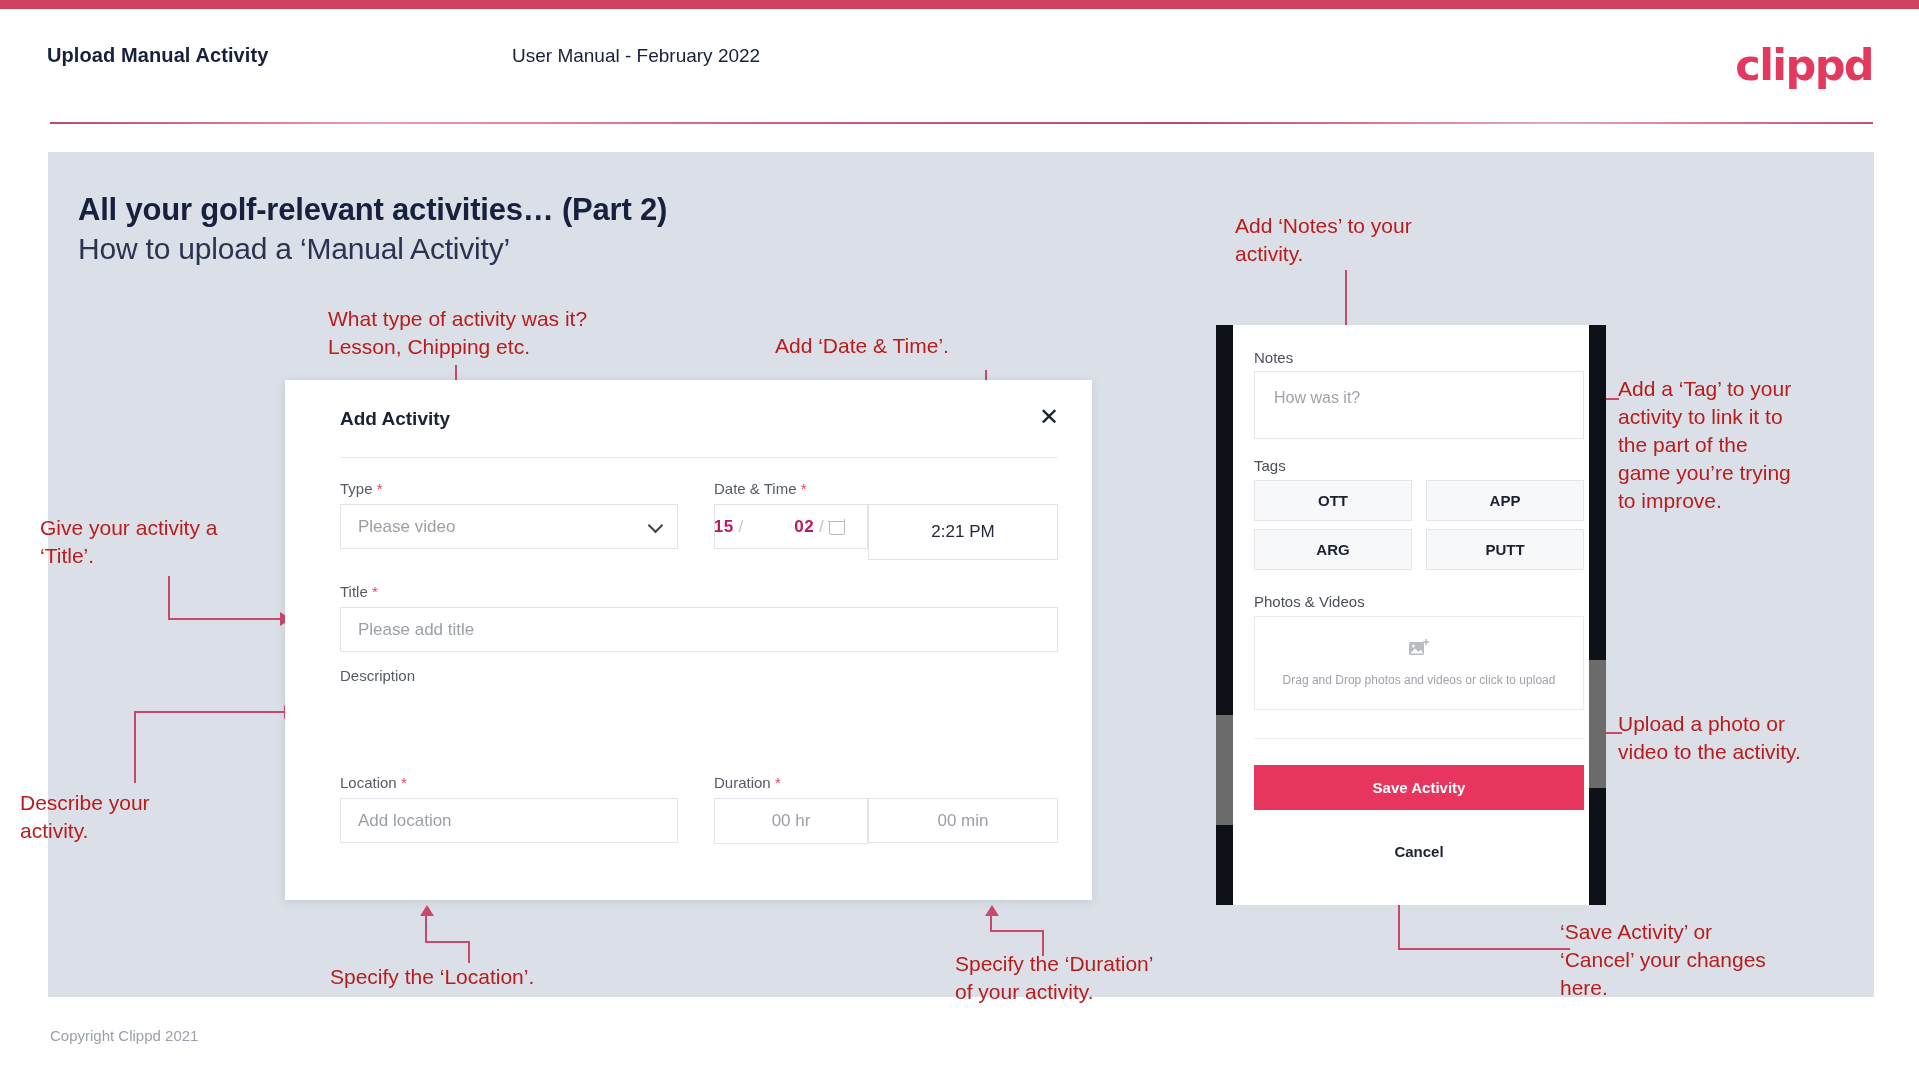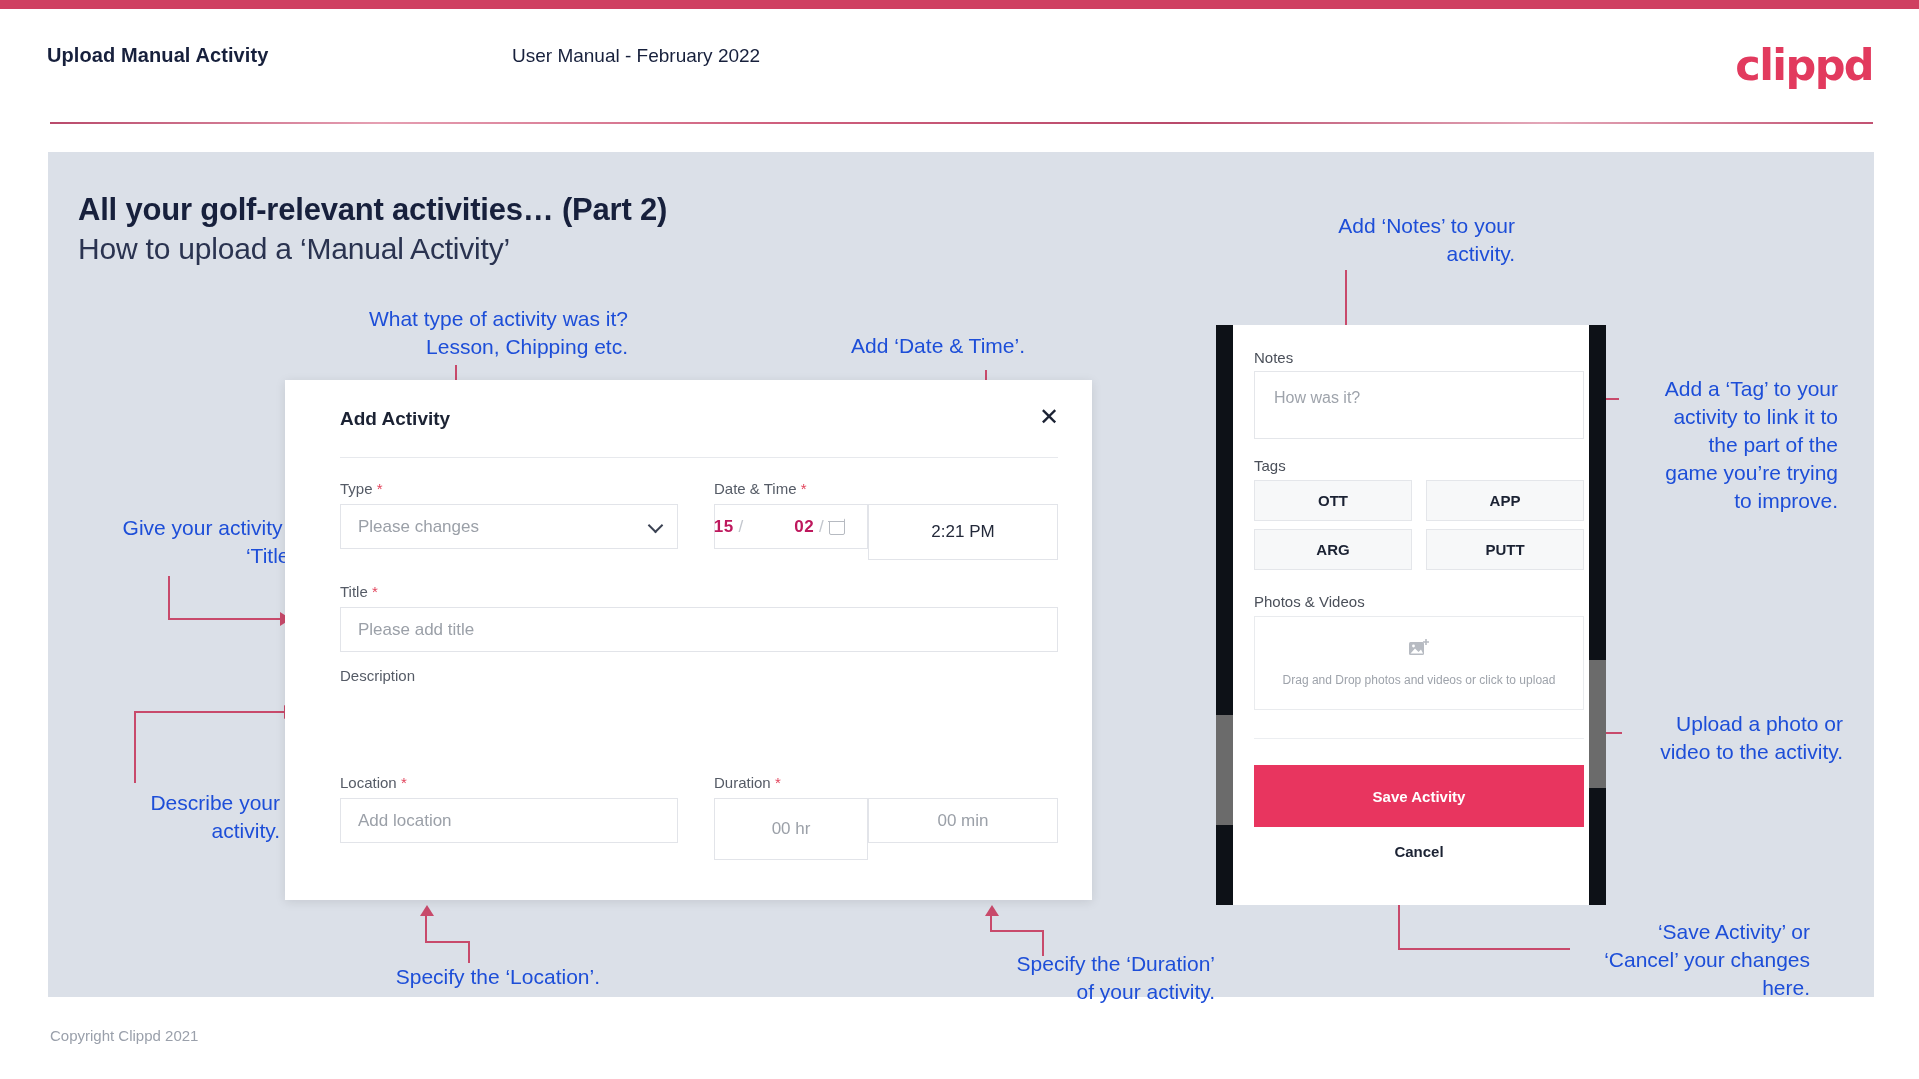--- a/index.html
+++ b/index.html
@@ -87,24 +87,24 @@
   .footer {
     position: absolute;
     left: 50px; top: 1027px;
     font-size: 15px;
     color: #9aa0ab;
   }
 
   
   .anno {
     position: absolute;
-    color: #1d4ed8;
+    color: #b91c1c;
     font-size: 21px;
     line-height: 28px;
-    text-align: right;
+    text-align: left;
     font-weight: 400;
   }
 
   .conn { position: absolute; }
   .conn .seg { position: absolute; background: #c84a6b; }
   .conn .head {
     position: absolute;
     width: 0; height: 0;
   }
   .head.down  { border-left: 7px solid transparent; border-right: 7px solid transparent; border-top: 11px solid #c84a6b; }
@@ -437,21 +437,21 @@
 
     <div class="dlg-title">Add Activity</div>
     <div class="dlg-close">✕</div>
     <div class="dlg-rule"></div>
 
     <div class="fld-label" style="left:55px; top:100px;">
       <span>Type</span>
       <span class="req">*</span>
     </div>
     <div class="ctl" style="left:55px; top:124px; width:338px; height:45px;">
-      <span>Please changes</span>
+      <span>Please video</span>
       <span class="chev"></span>
     </div>
 
     <div class="fld-label" style="left:429px; top:100px;">
       <span>Date &amp; Time</span>
       <span class="req">*</span>
     </div>
     <div class="ctl center" style="left:429px; top:124px; width:154px; height:45px; position:absolute;">
       <span class="date-val">15</span>
       <span class="date-sep">/</span>
@@ -481,21 +481,21 @@
       <span class="req">*</span>
     </div>
     <div class="ctl" style="left:55px; top:418px; width:338px; height:45px;">
       <span>Add location</span>
     </div>
 
     <div class="fld-label" style="left:429px; top:394px;">
       <span>Duration</span>
       <span class="req">*</span>
     </div>
-    <div class="ctl center" style="left:429px; top:418px; width:154px; height:62px;text-align:center;">
+    <div class="ctl center" style="left:429px; top:418px; width:154px; height:46px;text-align:center;">
       <span>00 hr</span>
     </div>
     <div class="ctl center" style="left:583px; top:418px; width:190px; height:45px;">
       <span>00 min</span>
     </div>
   </div>
 
   <div class="phone">
     <div class="phone-bezel-l">
       <div class="btn-strip" style="top:390px; height:110px;"></div>
@@ -533,21 +533,21 @@
             <circle cx="5.5" cy="8" r="1.4" fill="#ffffff"></circle>
             <path d="M2.5 15.5 L7 10.5 L10.5 14 L13 11.5 L15 15.5 Z" fill="#ffffff"></path>
             <path d="M18 1 L18 7 M15 4 L21 4" stroke="#b7bbc2" stroke-width="1.6" fill="none"></path>
           </svg>
         </span>
         <span class="upload-txt">Drag and Drop photos and videos or click to upload</span>
       </div>
 
       <div class="ph-divider" style="left:21px; top:413px; width:330px;"></div>
 
-      <div class="save-btn" style="left:21px; top:440px; width:330px; height:62px;">
+      <div class="save-btn" style="left:21px; top:440px; width:330px; height:45px;">
         <span>Save Activity</span>
       </div>
       <div class="cancel-btn" style="left:21px; top:518px; width:330px;">
         <span>Cancel</span>
       </div>
     </div>
   </div>
 
   <div class="footer">Copyright Clippd 2021</div>
 </div>

